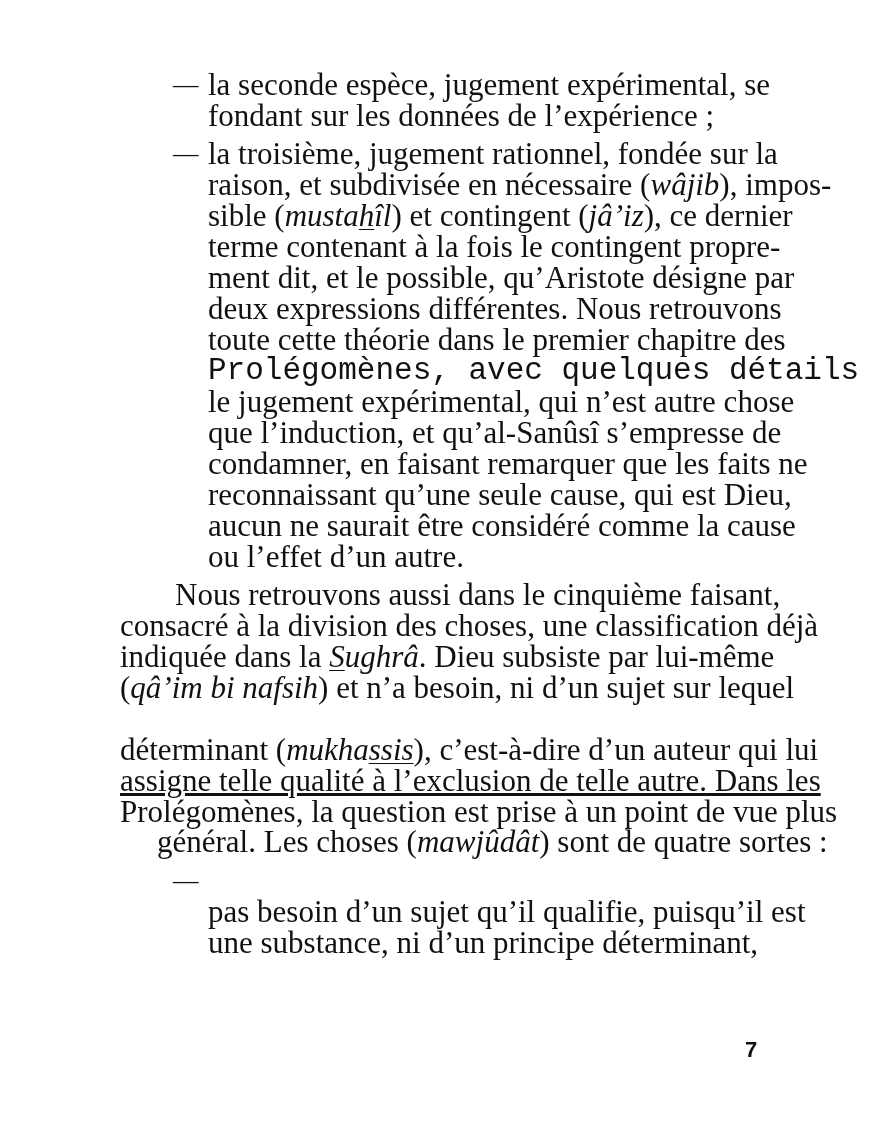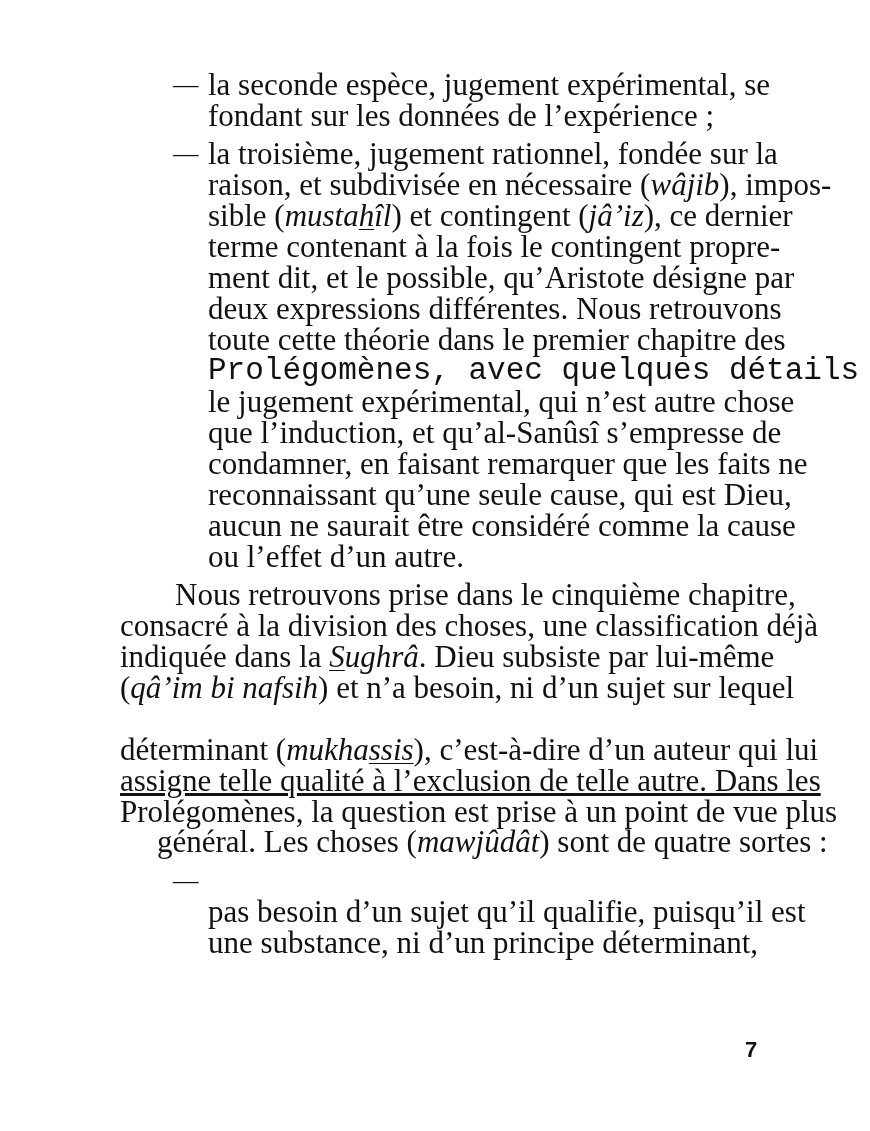--- a/index.html
+++ b/index.html
@@ -80,21 +80,21 @@
   <div class="line b1" style="top:294px;">deux expressions différentes. Nous retrouvons</div>
   <div class="line b1" style="top:325px;">toute cette théorie dans le premier chapitre des</div>
   <div class="line b1" style="top:356px;font-family:Liberation Mono, monospace;">Prolégomènes, avec quelques détails en plus sur</div>
   <div class="line b1" style="top:387px;">le jugement expérimental, qui n’est autre chose</div>
   <div class="line b1" style="top:418px;">que l’induction, et qu’al-Sanûsî s’empresse de</div>
   <div class="line b1" style="top:449px;">condamner, en faisant remarquer que les faits ne</div>
   <div class="line b1" style="top:480px;">reconnaissant qu’une seule cause, qui est Dieu,</div>
   <div class="line b1" style="top:511px;">aucun ne saurait être considéré comme la cause</div>
   <div class="line b1 last" style="top:542px;">ou l’effet d’un autre.</div>
 
-  <div class="line p indent" style="top:580px;">Nous retrouvons prise dans le cinquième chapitre,</div>
+  <div class="line p indent" style="top:580px;">Nous retrouvons aussi dans le cinquième faisant,</div>
   <div class="line p" style="top:611px;">consacré à la division des choses, une classification déjà</div>
   <div class="line p" style="top:642px;"><span>indiquée dans la </span><span class="it"><span class="ul">S</span><span>ughrâ</span></span><span>. Dieu subsiste par lui-même</span></div>
   <div class="line p" style="top:673px;"><span>(</span><span class="it">qâ’im bi nafsih</span><span>) et n’a besoin, ni d’un sujet sur lequel</span></div>
   <div class="line p" style="top:735px;"><span>déterminant (</span><span class="it"><span>mukha</span><span class="ul">ssis</span></span><span>), c’est-à-dire d’un auteur qui lui</span></div>
   <div class="line p" style="top:766px;text-decoration:underline;">assigne telle qualité à l’exclusion de telle autre. Dans les</div>
   <div class="line p" style="top:797px;">Prolégomènes, la question est prise à un point de vue plus</div>
   <div class="line p last" style="top:827px;margin-left:37px;"><span>général. Les choses (</span><span class="it">mawjûdât</span><span>) sont de quatre sortes :</span></div>
 
   <span class="dash" style="left:173px; top:866px;">—</span>
   <div class="line b2" style="top:897px;">pas besoin d’un sujet qu’il qualifie, puisqu’il est</div>

